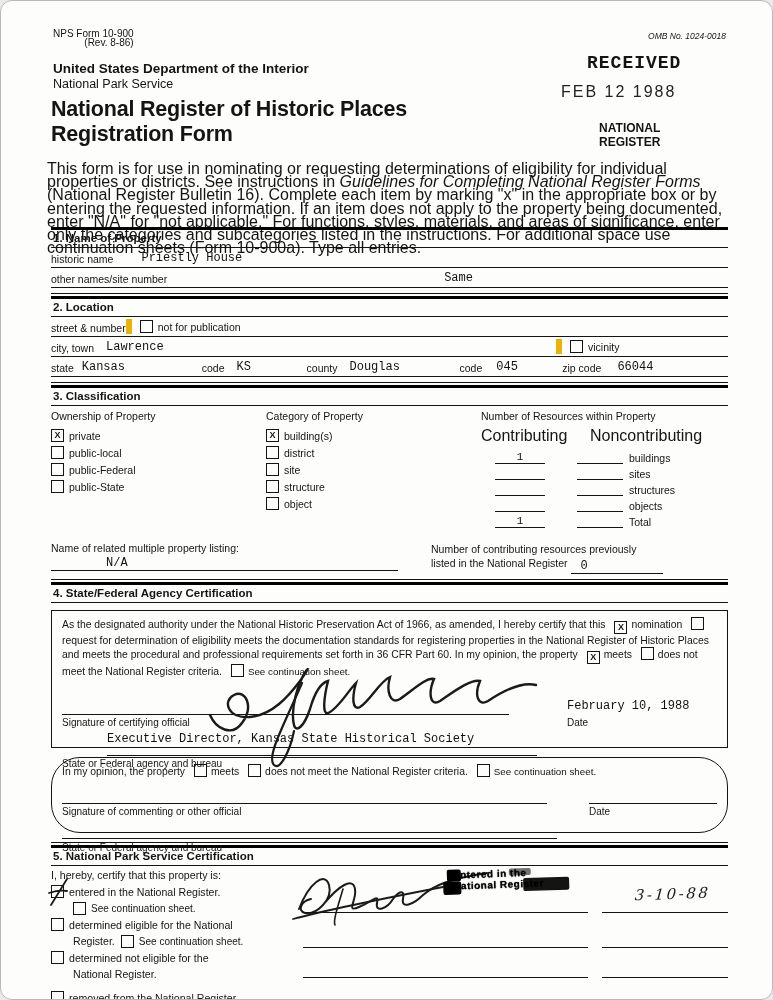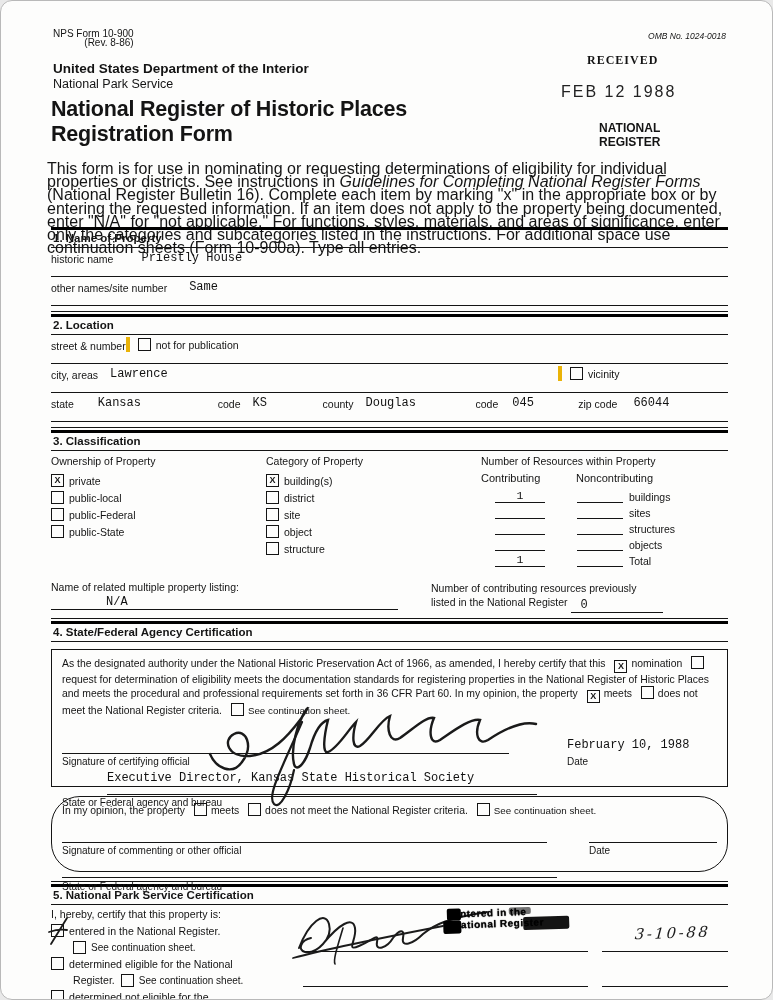--- a/index.html
+++ b/index.html
@@ -7,44 +7,44 @@
     position:relative; width:773px; height:1000px; background:#fdfdfc; color:#141414;
     font-family:"Liberation Sans", sans-serif; border:1px solid #b9b9b9; border-radius:12px;
     box-sizing:border-box; overflow:hidden; margin:0 auto;
   }
   .tiny{font-size:10px; line-height:9px;text-align:right;}
   .omb{position:absolute; top:30px; right:46px; font-size:8.5px; font-style:italic; font-family:Liberation Sans, sans-serif;}
   .formno{position:absolute; top:28px; left:52px;}
   .dept{position:absolute; top:60px; left:52px; font-size:13.5px; font-weight:bold;}
   .nps{position:absolute; top:76px; left:52px; font-size:12.5px;}
   .title{position:absolute; top:96px; left:50px; font-size:21.5px; line-height:25px; font-weight:bold; letter-spacing:-0.2px; margin:0;}
-  .stamp-received{position:absolute; top:52px; left:586px; font-family:Liberation Serif, serif; font-weight:bold; font-size:12px; letter-spacing:1px;}
+  .stamp-received{position:absolute; top:52px; left:586px; font-family:Liberation Mono, monospace; font-weight:bold; font-size:18px; letter-spacing:1px;}
   .stamp-feb{position:absolute; top:82px; left:560px; font-size:16px; letter-spacing:2px; color:#222; transform:scaleY(1.08);}
   .stamp-natreg{position:absolute; top:120px; left:598px; font-size:12px; font-weight:bold; text-align:center; line-height:14px;}
   .intro{position:absolute; top:161px; left:46px; width:692px; font-size:16px; line-height:13.2px; margin:0;}
   .ital{font-style:italic;}
 
   .flow{position:absolute; top:224px; left:50px; right:44px;}
   .sec-pre{border-top:1.5px solid #141414; margin-top:5px;}
   .sechead{border-top:3px solid #000; border-bottom:1.5px solid #141414; font-size:11.5px; font-weight:bold; padding:2px 0 3px 2px; margin-top:2px;}
   .lbl{font-size:10.5px;}
   .lbl-sm{font-size:10px;}
   .typed{font-family:"Liberation Mono", monospace; font-size:12px; color:#111; white-space:nowrap;}
-  .frow{display:flex; align-items:flex-end; border-bottom:1.2px solid #141414; height:17px; padding-bottom:11px;}
+  .frow{display:flex; align-items:flex-end; border-bottom:1.2px solid #141414; height:17px; padding-bottom:2px;}
   .val-fill{flex:1;}
   .cb{display:inline-block; width:11px; height:11px; border:1.3px solid #141414; vertical-align:-2px; margin-right:5px; text-align:center; font-size:9px; font-weight:bold; line-height:11px; flex:none;}
   .cb-inline{margin:0 4px 0 6px;}
-  .cb-group{border-left:4px solid #eab308; padding-left:8px; display:flex; align-items:center; height:15px; width:158px; flex:none;}
+  .cb-group{border-left:6px solid #eab308; padding-left:8px; display:flex; align-items:center; height:15px; width:158px; flex:none;}
 
   
   .s3cols{display:flex; margin-top:4px;}
   .col1{width:215px;} .col2{width:215px;} .col3{flex:1;}
   .colhead{font-size:10.5px; margin-bottom:5px;}
   .opt{display:flex; align-items:center; height:17px;}
-  .res-head{display:flex; font-size:11px; margin-bottom:3px;}
+  .res-head{display:flex; font-size:16px; margin-bottom:3px;gap:14px;}
   .res-head .rh1{width:95px;}
   .res-row{display:flex; align-items:flex-end; height:16px; font-size:10.5px;}
   .rc{width:50px; margin-left:14px; border-bottom:1.2px solid #141414; text-align:center; font-family:"Liberation Mono",monospace; font-size:11.5px; line-height:13px;}
   .rn{width:46px; margin-left:32px; margin-right:6px; border-bottom:1.2px solid #141414; height:13px;}
   .related{display:flex; margin-top:14px;}
   .rel-left{width:380px;}
   .rel-line{width:292px; border-bottom:1.2px solid #141414; padding-left:55px; margin-top:2px;}
   .rel-right{flex:1; font-size:10.5px; line-height:14px;}
   .prev-line{display:inline-block; width:82px; border-bottom:1.2px solid #141414; text-align:left; padding-left:10px; vertical-align:-2px;}
 
@@ -115,43 +115,43 @@
 
   <div class="flow">
 
     <div class="sechead">1.  Name of Property</div>
     <div class="frow">
       <span class="lbl">historic name</span>
       <span class="typed val-fill" style="margin-left:28px;">Priestly House</span>
     </div>
     <div class="frow">
       <span class="lbl">other names/site number</span>
-      <span class="typed val-fill" style="margin-left:22px;">Same</span>
+      <span class="typed val-fill" style="margin-left:22px;text-align:center;">Same</span>
     </div>
 
     <div class="sec-pre"></div>
     <div class="sechead">2.  Location</div>
     <div class="frow">
       <span class="lbl">street &amp; number</span>
       <span class="cb-group">
         <span class="cb"></span>
         <span class="lbl">not for publication</span>
       </span>
     </div>
     <div class="frow">
-      <span class="lbl">city, areas</span>
+      <span class="lbl">city, town</span>
       <span class="typed val-fill" style="margin-left:12px;">Lawrence</span>
       <span class="cb-group">
         <span class="cb"></span>
         <span class="lbl">vicinity</span>
       </span>
     </div>
     <div class="frow">
       <span class="lbl">state</span>
-      <span class="typed" style="width:120px; margin-left:24px;font-family:Liberation Mono, monospace;">Kansas</span>
+      <span class="typed" style="width:120px; margin-left:8px;font-family:Liberation Mono, monospace;">Kansas</span>
       <span class="lbl">code</span>
       <span class="typed" style="width:70px; margin-left:12px;">KS</span>
       <span class="lbl">county</span>
       <span class="typed" style="width:110px; margin-left:12px;">Douglas</span>
       <span class="lbl">code</span>
       <span class="typed" style="width:66px; margin-left:14px;">045</span>
       <span class="lbl">zip code</span>
       <span class="typed" style="margin-left:16px;">66044</span>
     </div>
 
@@ -186,25 +186,25 @@
         <div class="opt">
           <span class="cb"><span></span></span>
           <span class="lbl">district</span>
         </div>
         <div class="opt">
           <span class="cb"><span></span></span>
           <span class="lbl">site</span>
         </div>
         <div class="opt">
           <span class="cb"><span></span></span>
+          <span class="lbl">structure</span>
+        </div>
+        <div class="opt">
+          <span class="cb"><span></span></span>
           <span class="lbl">object</span>
-        </div>
-        <div class="opt">
-          <span class="cb"><span></span></span>
-          <span class="lbl">structure</span>
         </div>
       </div>
       <div class="col3">
         <div class="colhead">Number of Resources within Property</div>
         <div class="res-head">
           <span class="rh1">Contributing</span>
           <span>Noncontributing</span>
         </div>
         <div class="res-row">
           <span class="rc">1</span>

